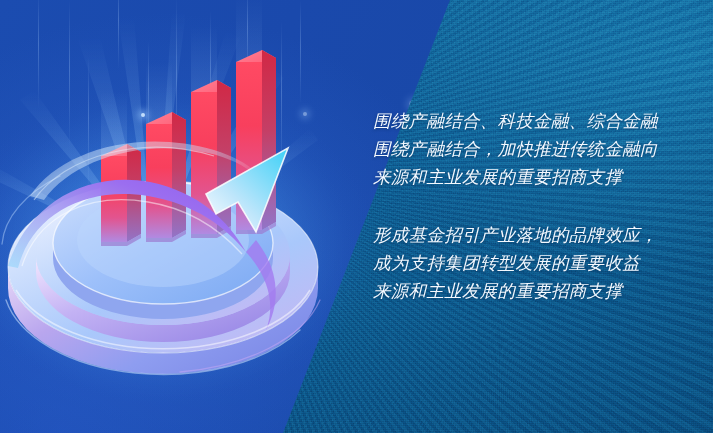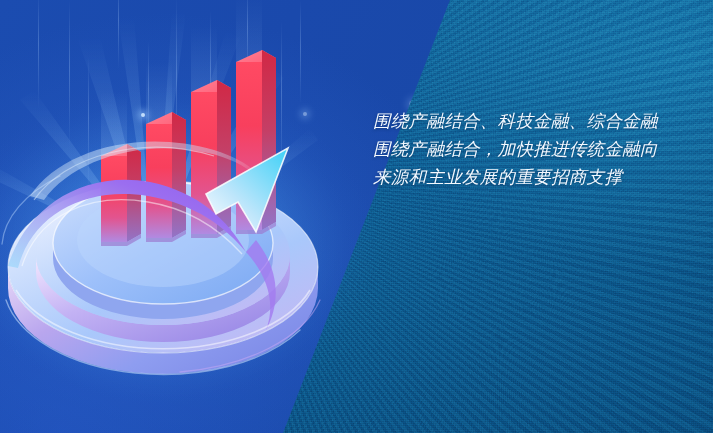--- a/index.html
+++ b/index.html
@@ -285,16 +285,21 @@
   </div>
 
   <div class="copy">
 
     <p class="para">
       <span class="line">围绕产融结合、科技金融、综合金融</span>
       <span class="line">围绕产融结合，加快推进传统金融向</span>
       <span class="line">来源和主业发展的重要招商支撑</span>
     </p>
 
+    <p class="para">
+      <span class="line">形成基金招引产业落地的品牌效应，</span>
+      <span class="line">成为支持集团转型发展的重要收益</span>
+      <span class="line">来源和主业发展的重要招商支撑</span>
+    </p>
 
   </div>
 
 </div>
 
 </body></html>

